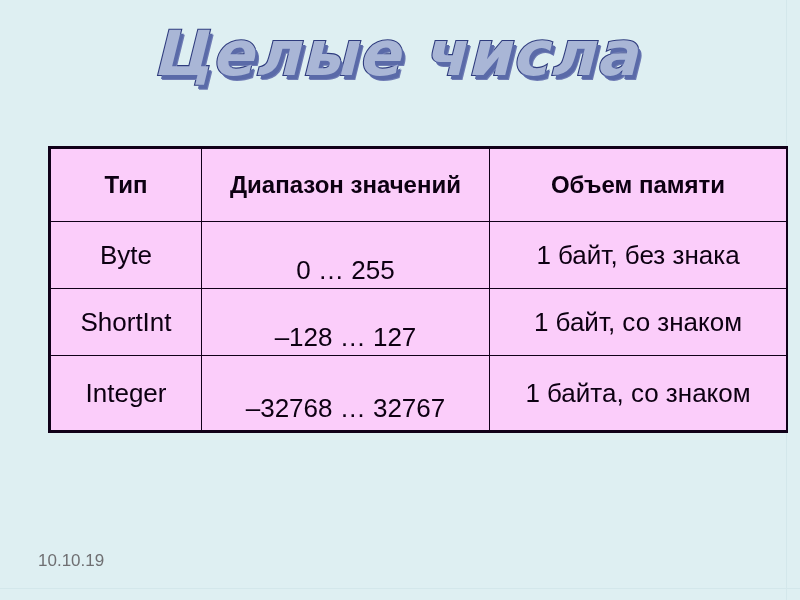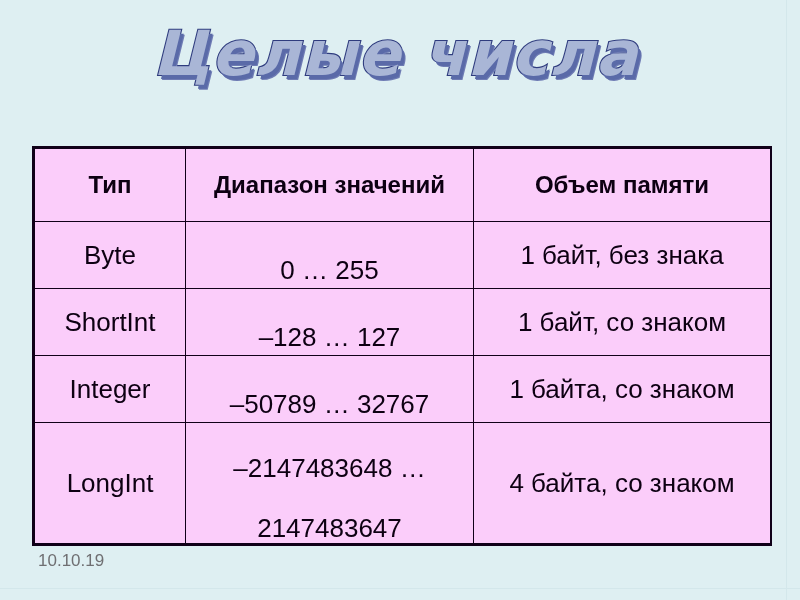--- a/index.html
+++ b/index.html
@@ -68,21 +68,21 @@
        3px 4px 0 #5a6aa8,
        4px 5px 0 #6f7cb4;
     transform: skewX(-3deg);
     white-space: nowrap;
     user-select: none;
   }
 
   
   .table-wrap {
     position: absolute;
-    left: 32px;
+    left: 48px;
     top: 146px;
     width: 740px;
     border: 2px solid #100018;
     box-sizing: border-box;
     background: #fbcdfa;
   }
   table.types {
     border-collapse: collapse;
     width: 100%;
     table-layout: fixed;
@@ -172,31 +172,23 @@
         <tr>
           <td>ShortInt</td>
           <td class="range">
             <span class="ln">–128 … 127</span>
           </td>
           <td>1 байт, со знаком</td>
         </tr>
         <tr>
           <td>Integer</td>
           <td class="range">
-            <span class="ln">–50789 … 32767</span>
+            <span class="ln">–32768 … 32767</span>
           </td>
           <td>1 байта, со знаком</td>
-        </tr>
-        <tr>
-          <td>LongInt</td>
-          <td class="range">
-            <span class="ln">–2147483648 …</span>
-            <span class="ln">2147483647</span>
-          </td>
-          <td>4 байта, со знаком</td>
         </tr>
       </tbody>
     </table>
   </div>
 
   <div class="datestamp">10.10.19</div>
 
 </div>
 
 </body></html>

